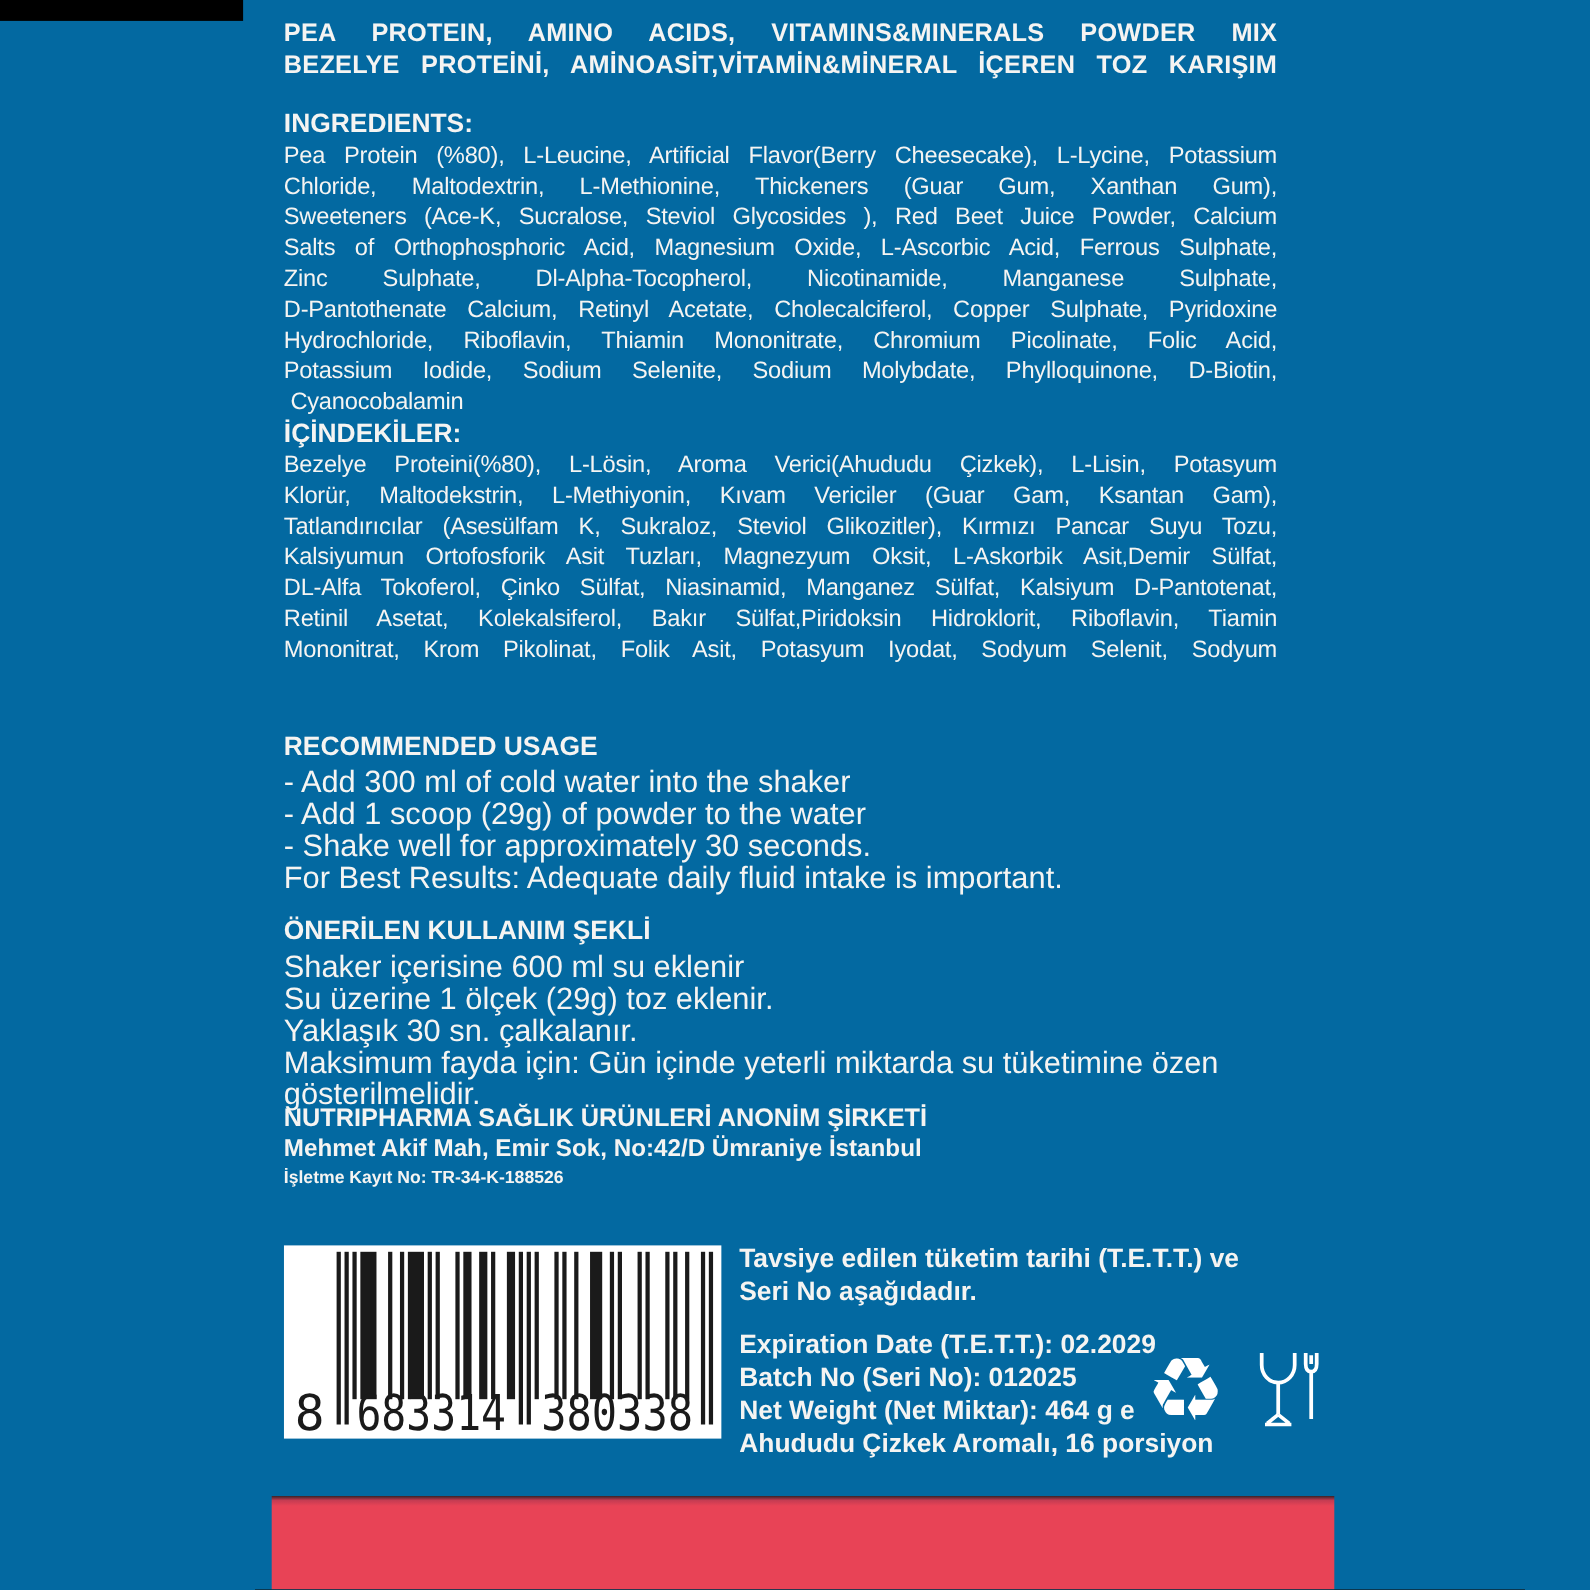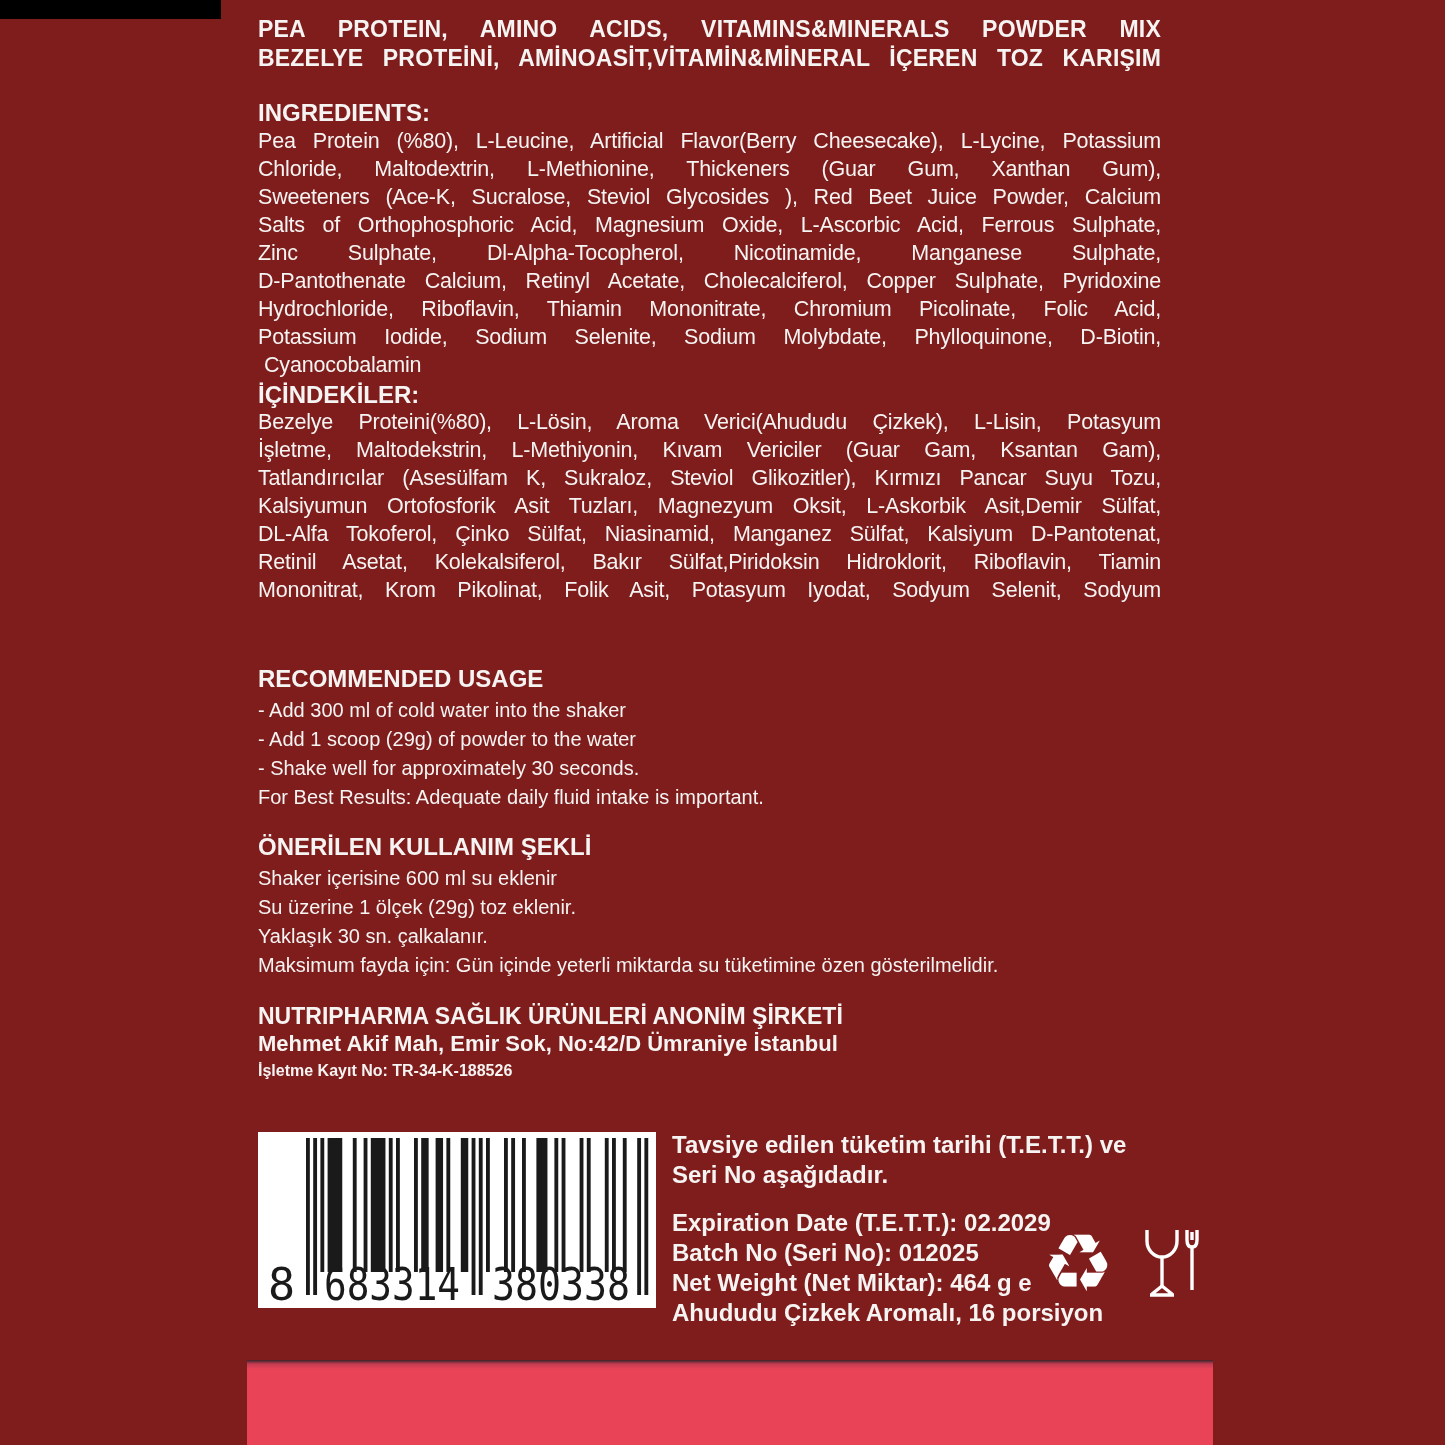--- a/index.html
+++ b/index.html
@@ -1,33 +1,33 @@
 <!DOCTYPE html>
 <html><head>
 <meta charset="utf-8">
 <style>
   html,body{margin:0;padding:0;background:#141312;}
   .page{
     position:relative;width:1445px;height:1445px;overflow:hidden;
-    background:#7f1d1d;color:#f5f4f2;
+    background:#0369a1;color:#f5f4f2;
     font-family:"Liberation Sans", sans-serif;
     -webkit-font-smoothing:antialiased;
   }
   .abs{position:absolute;}
   .col{left:258px;width:903px;}
 
   .topbar{left:0;top:0;width:221px;height:19px;background:#000;}
 
   .title{top:15px;font-size:23px;font-weight:bold;line-height:29px;letter-spacing:.2px;}
   .jline{text-align:justify;text-align-last:justify;}
   .pline{text-align:left;}
 
   .h{font-weight:bold;font-size:24px;line-height:26px;}
   .para{font-size:21.5px;line-height:28px;letter-spacing:-0.2px;}
-  .usage{font-size:20px;line-height:29px;}
+  .usage{font-size:28px;line-height:29px;}
   .indent{padding-left:6px;}
 
   .mfg{top:1002px;font-weight:bold;}
   .mfg .l1{font-size:23px;line-height:28px;}
   .mfg .l2{font-size:23px;line-height:28px;}
   .mfg .l3{font-size:22px;line-height:27px;}
   .mfg .l4{font-size:16px;line-height:27px;}
 
   .tett{left:672px;top:1130px;width:470px;font-weight:bold;font-size:24px;line-height:30px;}
   .pinfo{left:672px;top:1208px;width:470px;font-weight:bold;font-size:24px;line-height:30px;}
@@ -63,21 +63,21 @@
     <div class="jline">Zinc Sulphate, Dl-Alpha-Tocopherol, Nicotinamide, Manganese Sulphate,</div>
     <div class="jline">D-Pantothenate Calcium, Retinyl Acetate, Cholecalciferol, Copper Sulphate, Pyridoxine</div>
     <div class="jline">Hydrochloride, Riboflavin, Thiamin Mononitrate, Chromium Picolinate, Folic Acid,</div>
     <div class="jline">Potassium Iodide, Sodium Selenite, Sodium Molybdate, Phylloquinone, D-Biotin,</div>
     <div class="pline indent">Cyanocobalamin</div>
   </div>
 
   <div class="abs col h" style="top:382px">İÇİNDEKİLER:</div>
   <div class="abs col para" style="top:408px">
     <div class="jline">Bezelye Proteini(%80), L-Lösin, Aroma Verici(Ahududu Çizkek), L-Lisin, Potasyum</div>
-    <div class="jline">İşletme,  Maltodekstrin, L-Methiyonin, Kıvam Vericiler (Guar Gam, Ksantan Gam),</div>
+    <div class="jline">Klorür,  Maltodekstrin, L-Methiyonin, Kıvam Vericiler (Guar Gam, Ksantan Gam),</div>
     <div class="jline">Tatlandırıcılar (Asesülfam K, Sukraloz, Steviol Glikozitler), Kırmızı Pancar Suyu Tozu,</div>
     <div class="jline">Kalsiyumun Ortofosforik Asit Tuzları, Magnezyum Oksit, L-Askorbik Asit,Demir Sülfat,</div>
     <div class="jline">DL-Alfa Tokoferol, Çinko Sülfat, Niasinamid, Manganez Sülfat, Kalsiyum D-Pantotenat,</div>
     <div class="jline">Retinil Asetat, Kolekalsiferol, Bakır Sülfat,Piridoksin Hidroklorit, Riboflavin, Tiamin</div>
     <div class="jline">Mononitrat, Krom Pikolinat, Folik Asit, Potasyum Iyodat, Sodyum Selenit, Sodyum</div>
   </div>
 
   <div class="abs col h" style="top:666px">RECOMMENDED USAGE</div>
   <div class="abs col usage" style="top:696px">
     <div>- Add 300 ml of cold water into the shaker</div>

